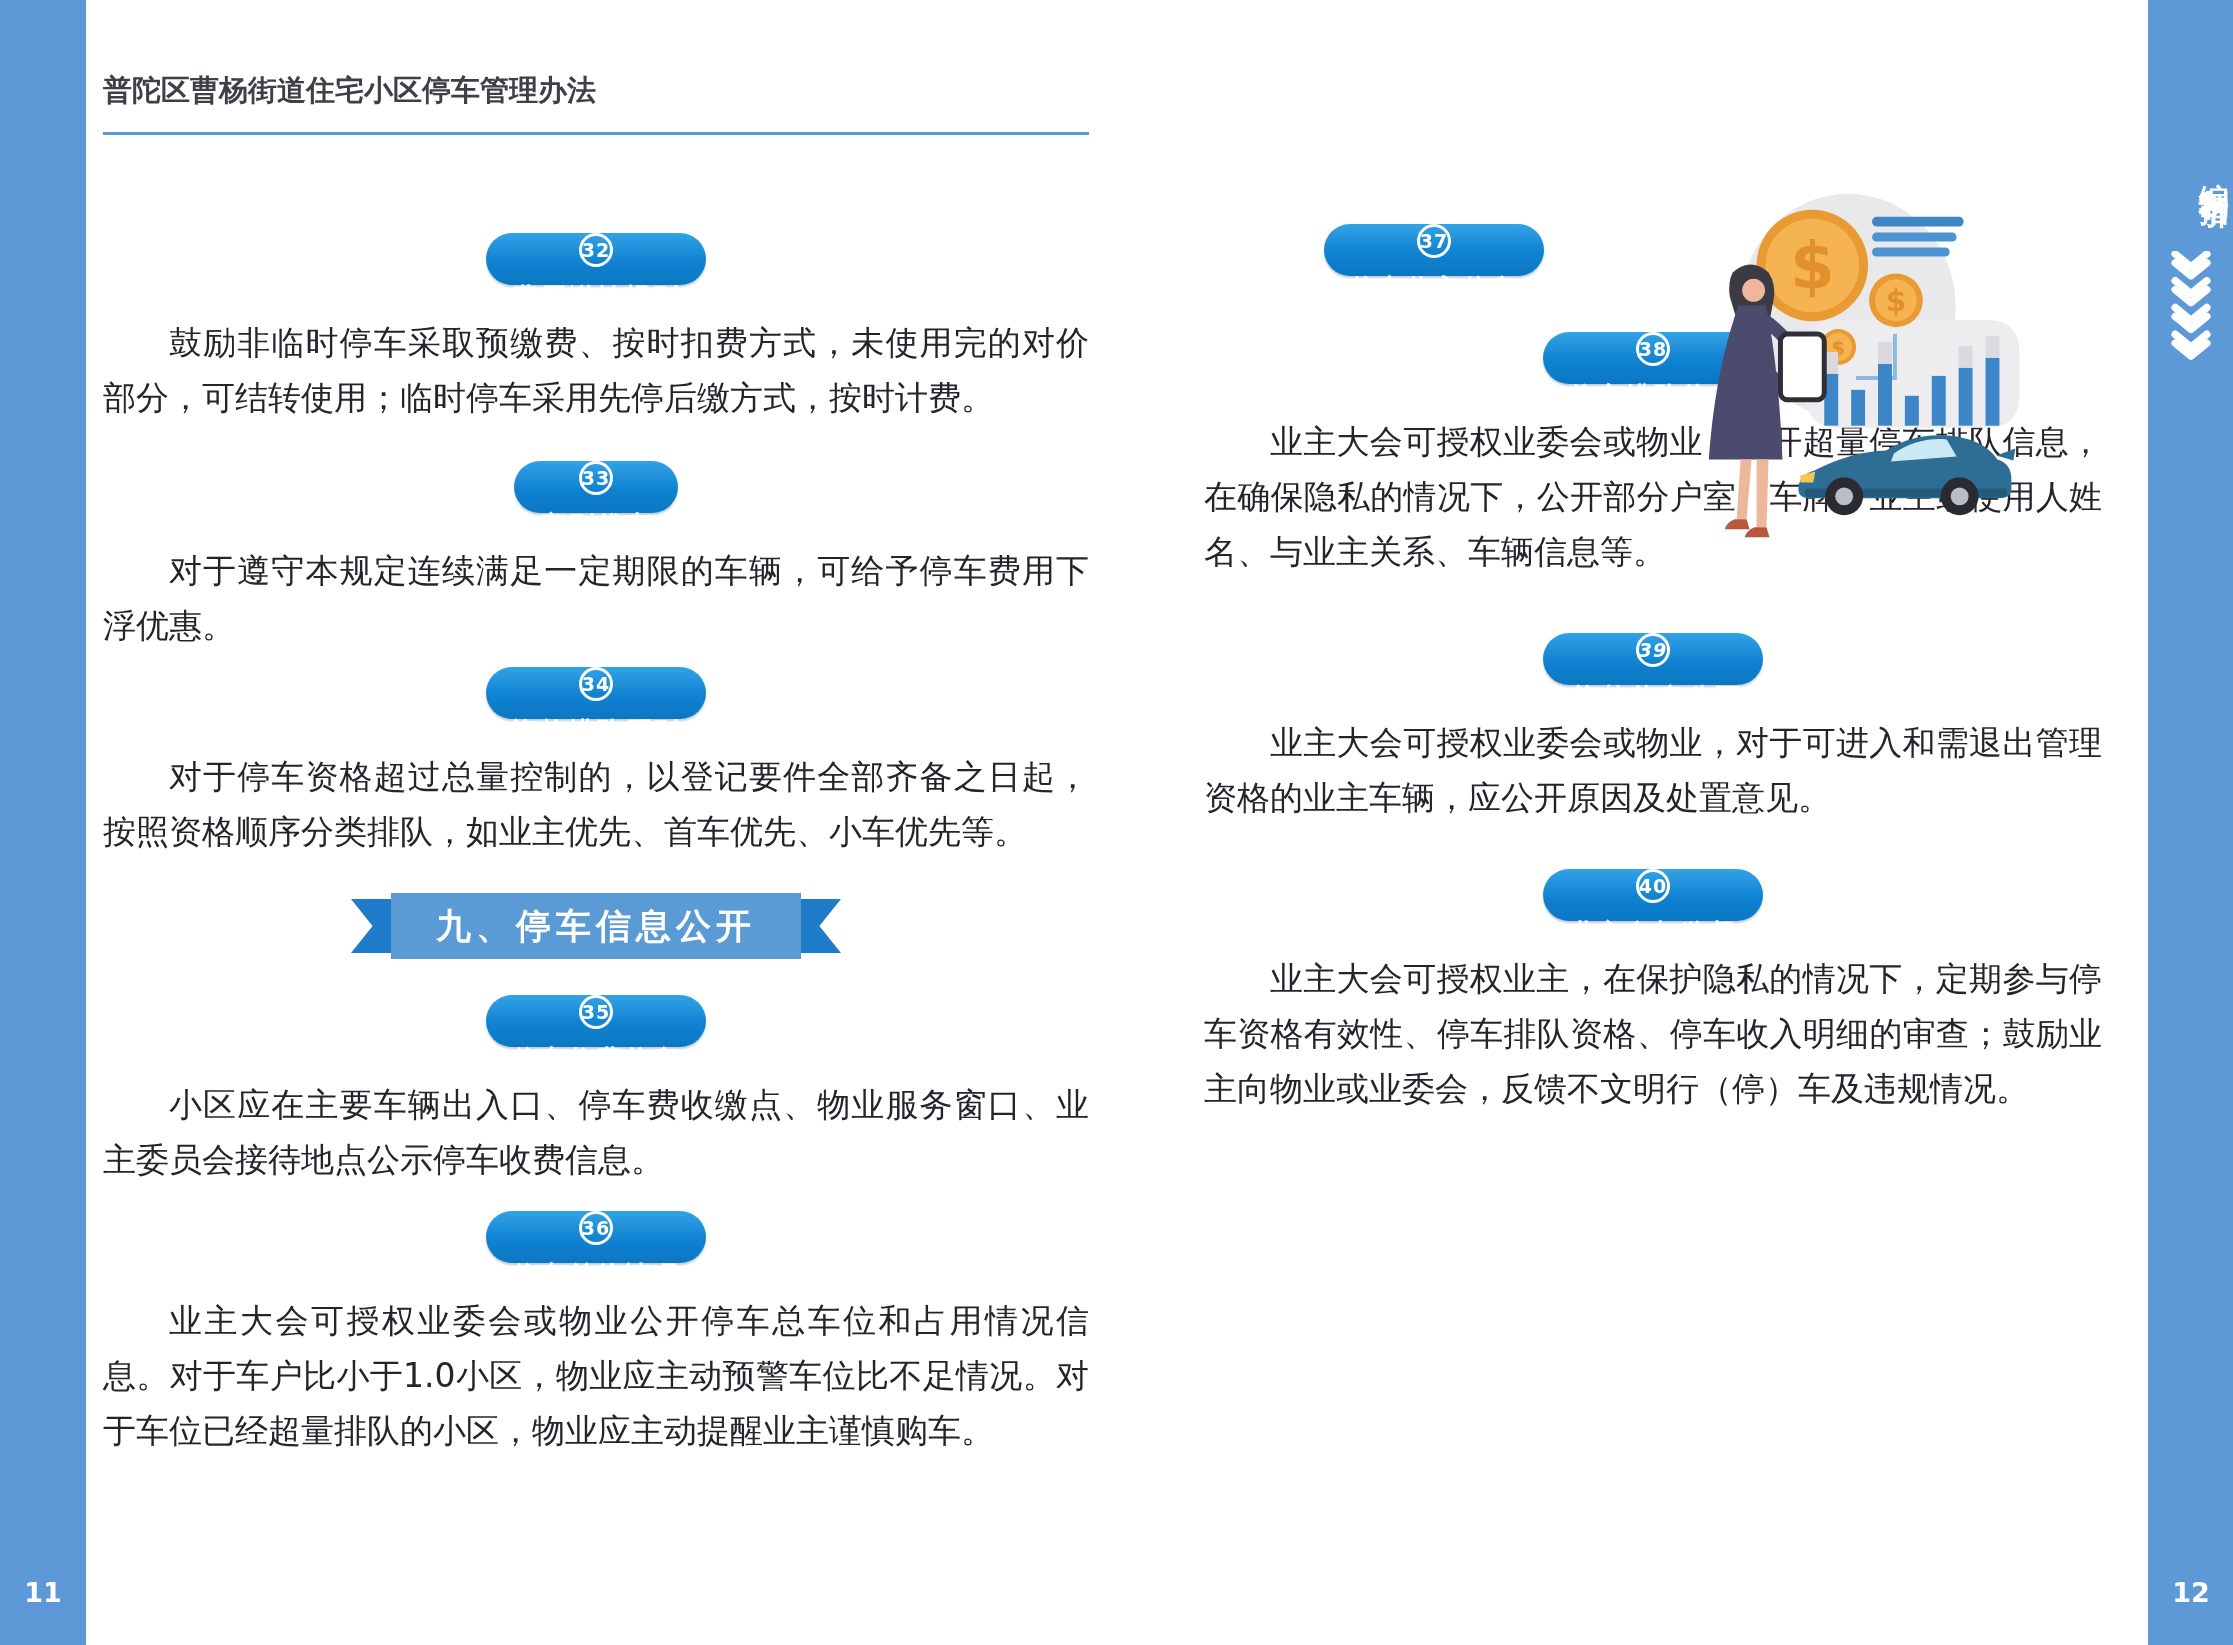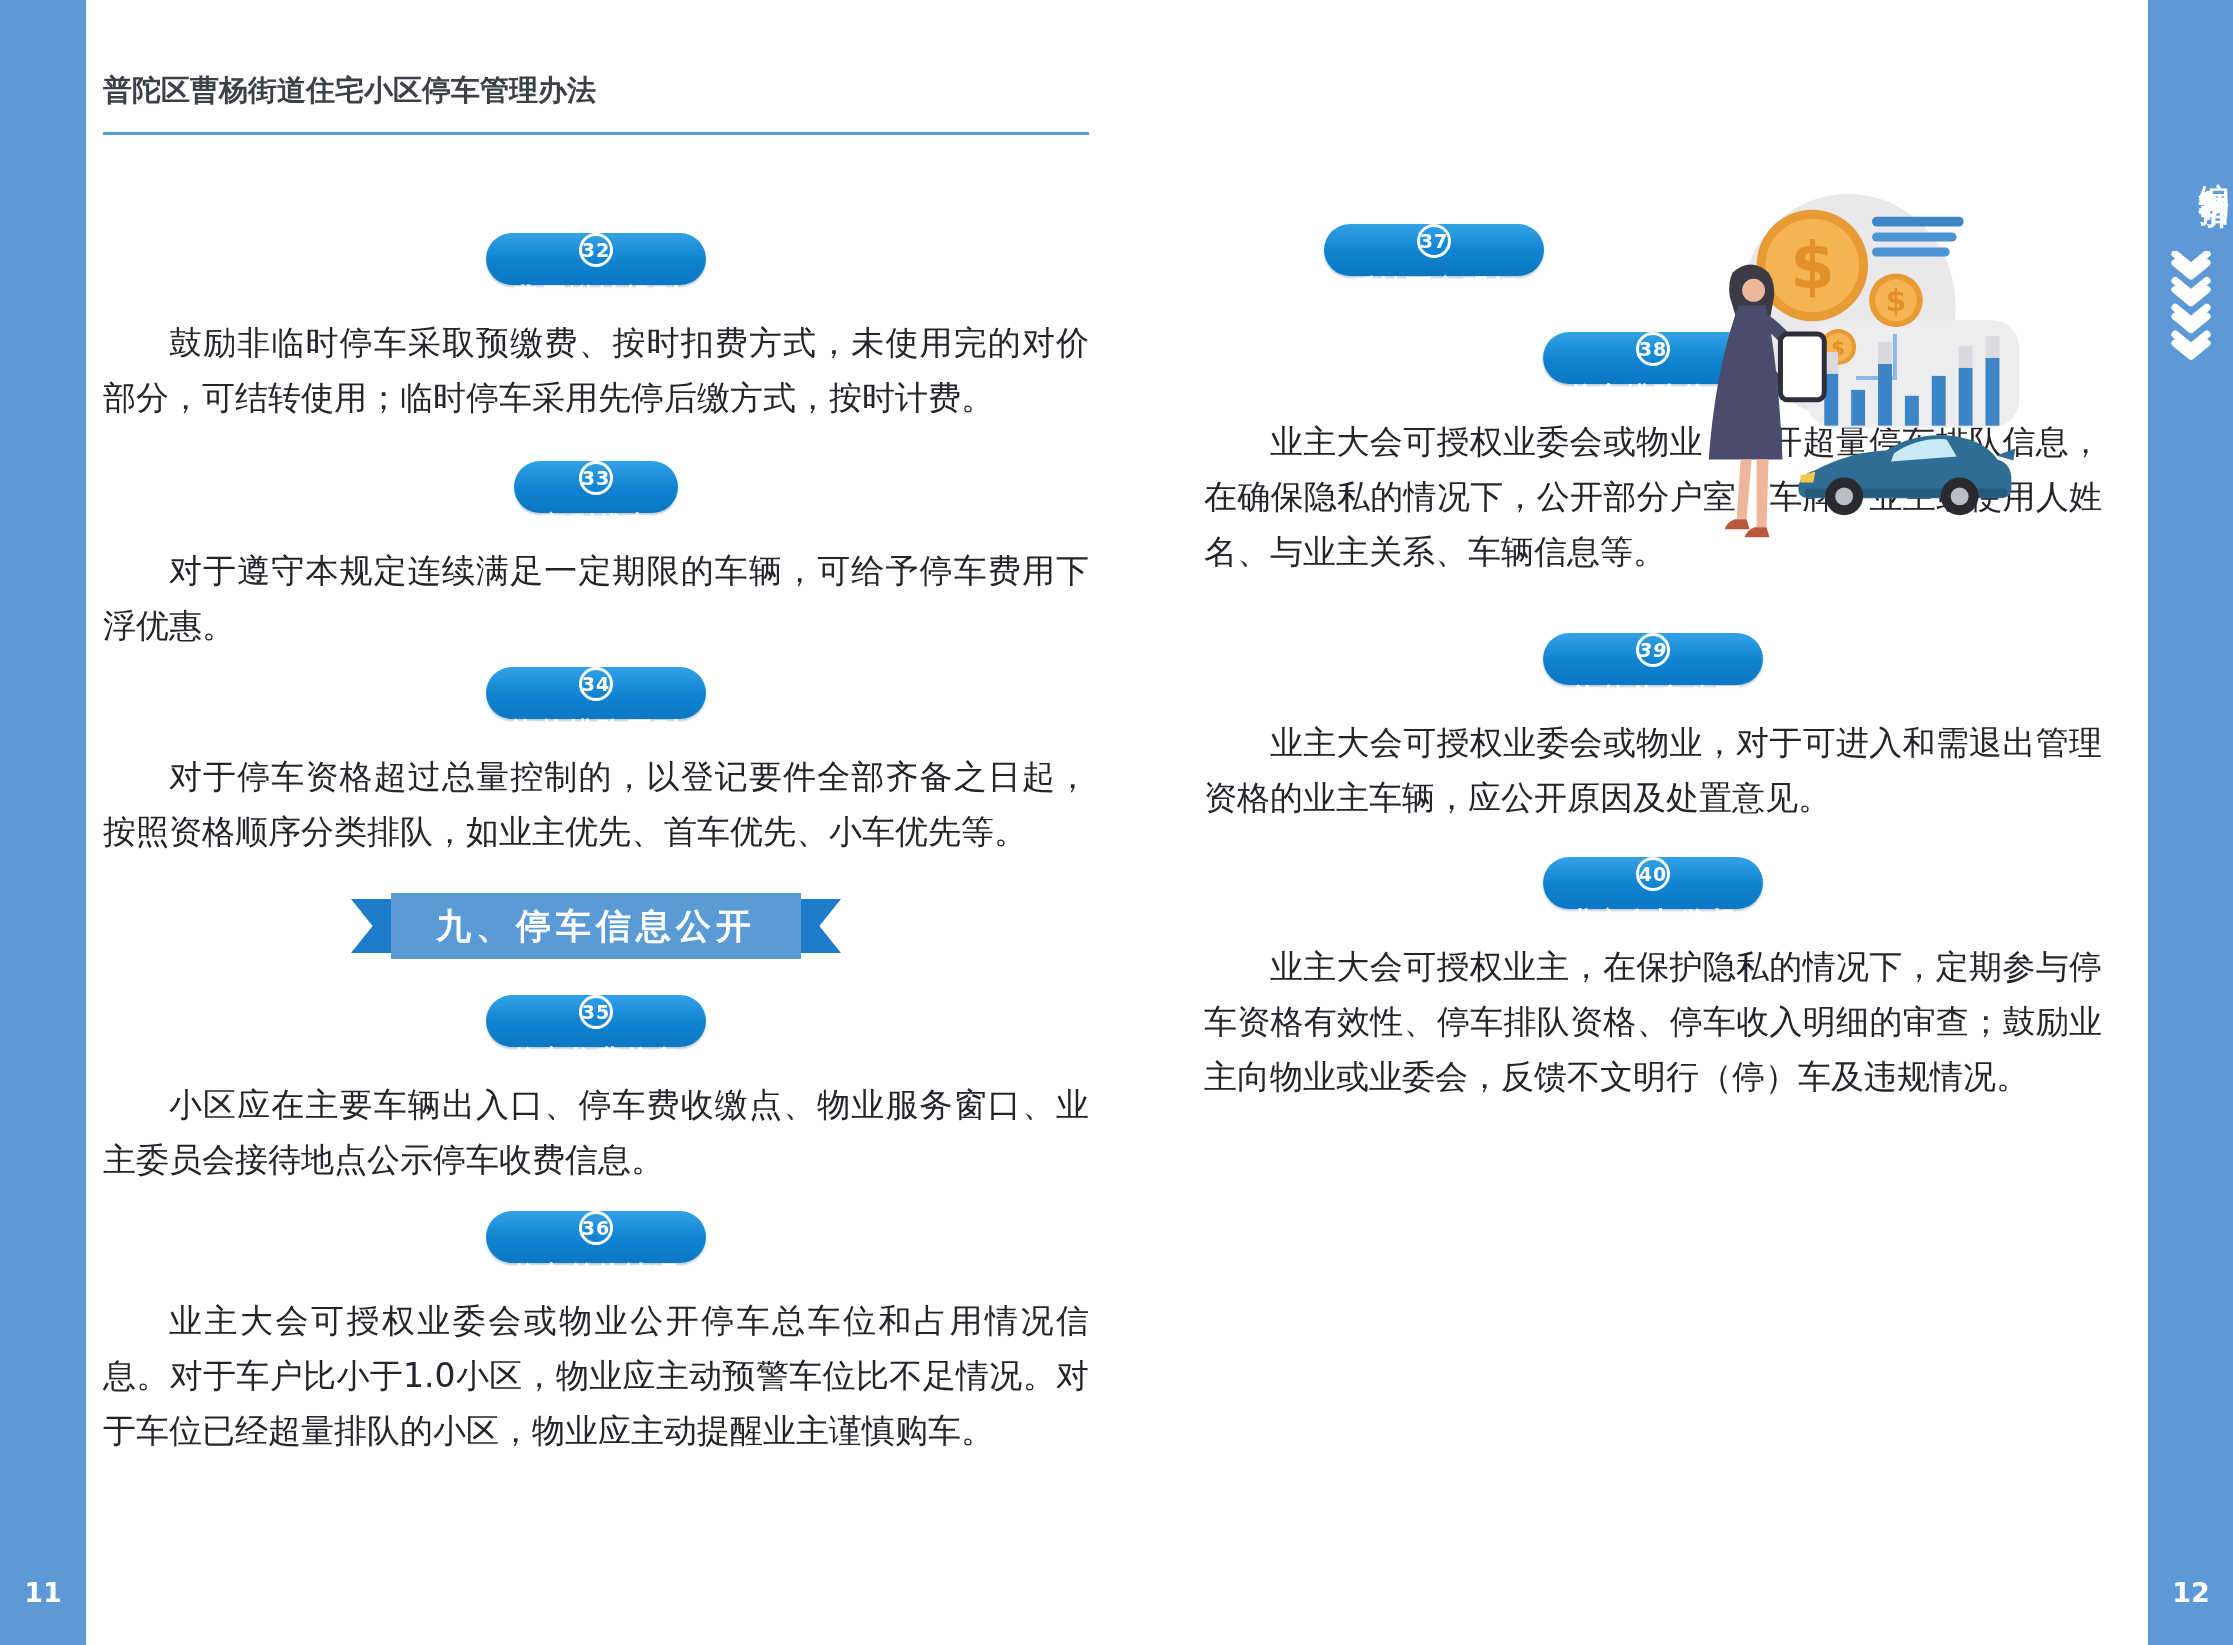--- a/index.html
+++ b/index.html
@@ -40,21 +40,21 @@
           text-align:justify; margin-top:30px; }
 
   
   .mt-b32 { margin-top:98px; }
   .mt-b33 { margin-top:36px; }
   .mt-b34 { margin-top:14px; }
   .mt-b35 { margin-top:36px; }
   .mt-b36 { margin-top:24px; }
   .mt-b38 { margin-top:56px; }
   .mt-b39 { margin-top:54px;font-style:italic; }
-  .mt-b40 { margin-top:32px; }
+  .mt-b40 { margin-top:44px; }
 
   
   .ribbon { position:relative; width:490px; height:66px; margin:34px auto 0; }
   .ribbon-end { position:absolute; top:6px; width:72px; height:54px; background:#1e7ccb; }
   .ribbon-end.left  { left:0;  clip-path:polygon(0 0, 100% 0, 100% 100%, 0 100%, 30% 50%); }
   .ribbon-end.right { right:0; clip-path:polygon(0 0, 100% 0, 70% 50%, 100% 100%, 0 100%); }
   .ribbon-center { position:absolute; left:40px; right:40px; top:0; bottom:0; background:#5b9bd5;
                    display:flex; align-items:center; justify-content:center;
                    color:#fff; font-weight:bold; font-size:35px; letter-spacing:5px; }
 
@@ -201,21 +201,21 @@
         <circle cx="196" cy="359" r="19" fill="#2a2a30"></circle>
           <circle cx="196" cy="359" r="9" fill="#b9bec4"></circle>
         <circle cx="312" cy="359" r="19" fill="#2a2a30"></circle>
           <circle cx="312" cy="359" r="9" fill="#b9bec4"></circle>
       </g>
     </svg>
 
     <div class="sec37-col">
       <div class="badge">
         <span class="num">37</span>
-        <span>反馈不文明行</span>
+        <span>停车收入信息</span>
       </div>
     </div>
 
     <div class="badge mt-b38">
       <span class="num">38</span>
       <span>停车排队信息</span>
     </div>
     <p class="para">业主大会可授权业委会或物业，公开超量停车排队信息，在确保隐私的情况下，公开部分户室、车牌、业主或使用人姓名、与业主关系、车辆信息等。</p>
 
     <div class="badge mt-b39">

